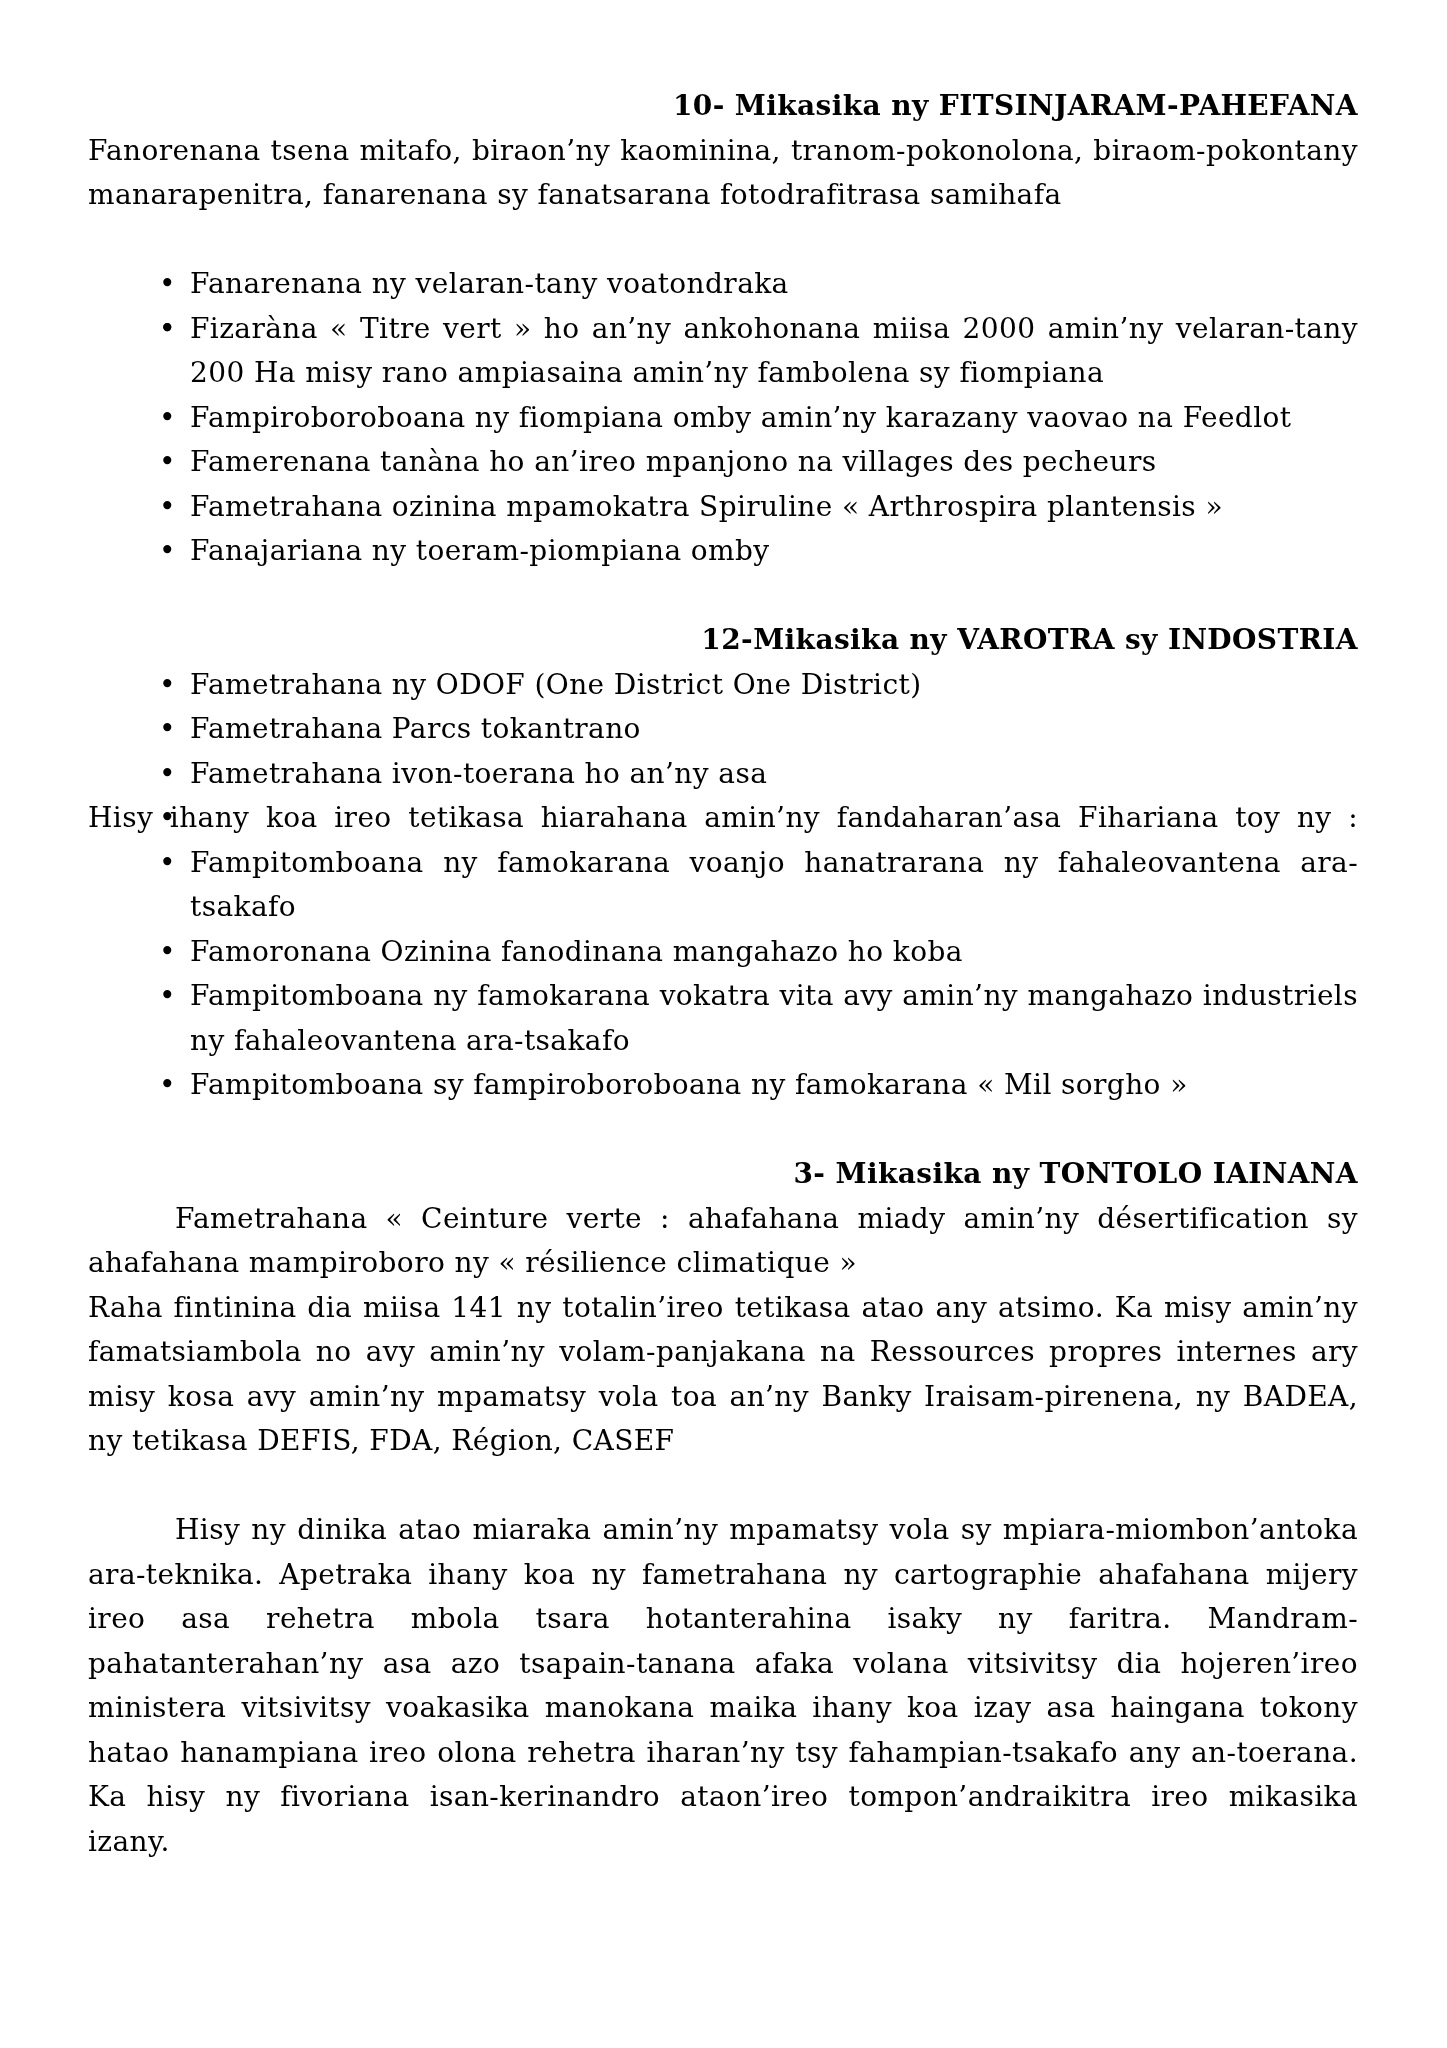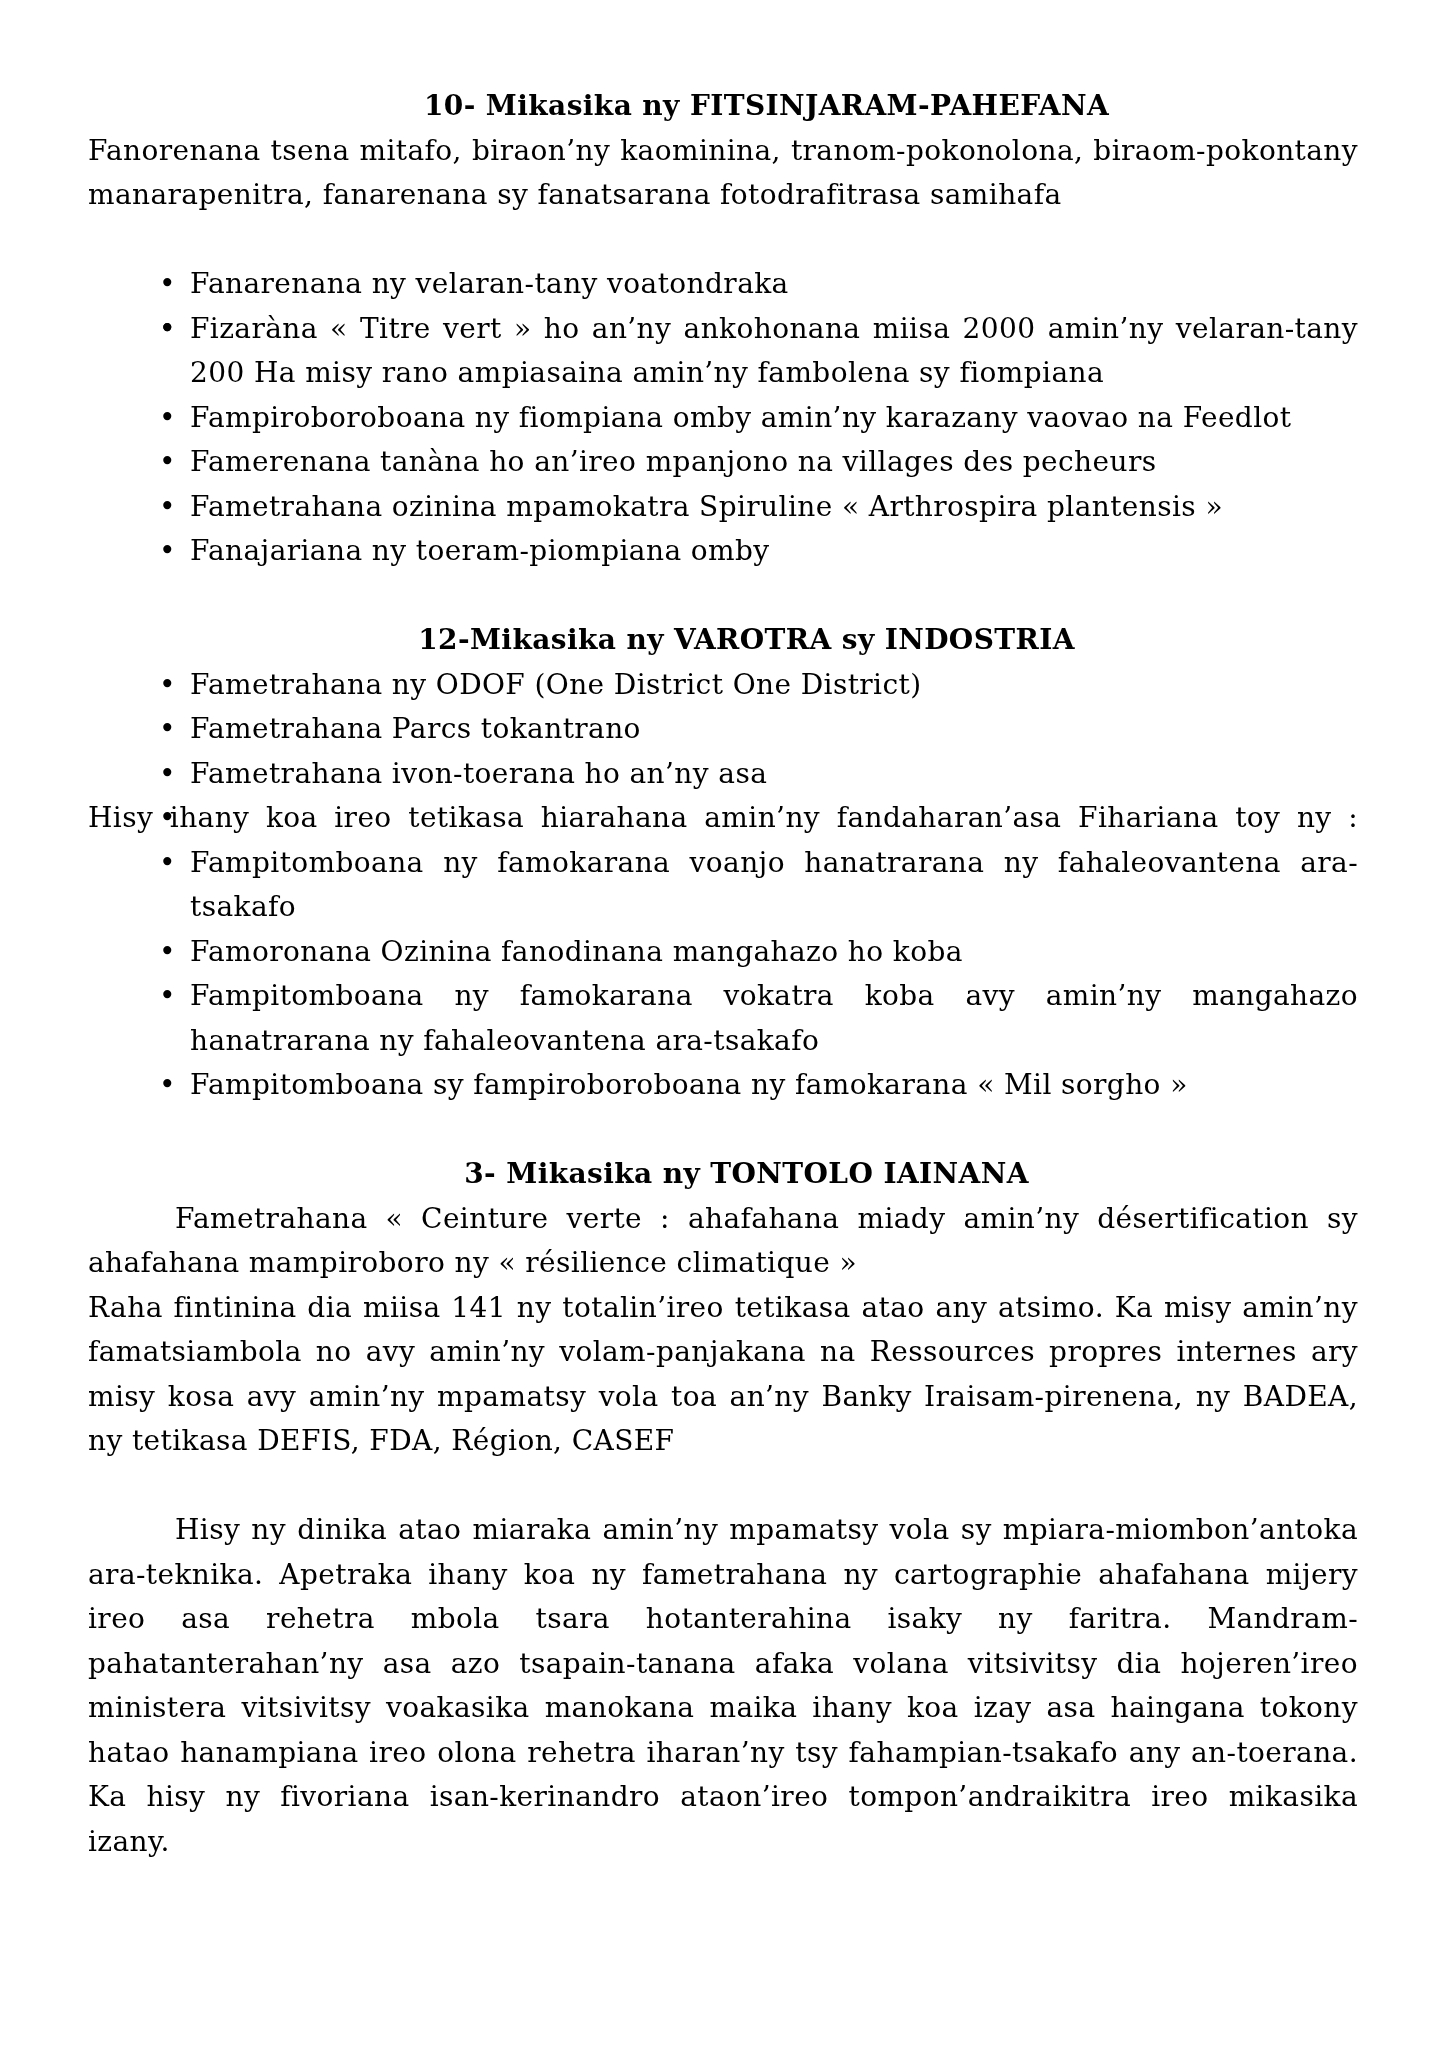--- a/index.html
+++ b/index.html
@@ -16,21 +16,21 @@
     position: absolute;
     left: 88px;
     top: 84px;
     width: 1270px;
     font-size: 28px;
     letter-spacing: 0.4px;
     line-height: 44.5px;
     text-align: justify;
   }
   .doc p { margin: 0; padding: 0; }
-  .heading { font-weight: 700; text-align: center; }
+  .heading { font-weight: 700; text-align: right; }
   .ind-tab { text-indent: 87px; }
   .ind-small { text-indent: 47px; }
   .fill { text-align-last: justify; }
   .blank { height: 44.5px; }
   .bullet { position: relative; padding-left: 102px; }
   .bullet .marker {
     position: absolute;
     left: 71px;
     top: 0;
     text-align: left;
@@ -53,21 +53,21 @@
       <div class="bullet"><span class="marker">•</span><span>Fanajariana ny toeram-piompiana omby</span></div>
       <div class="blank"></div>
       <p class="heading ind-small">12-Mikasika ny VAROTRA sy INDOSTRIA</p>
       <div class="bullet"><span class="marker">•</span><span>Fametrahana ny ODOF (One District One District)</span></div>
       <div class="bullet"><span class="marker">•</span><span>Fametrahana Parcs tokantrano</span></div>
       <div class="bullet"><span class="marker">•</span><span>Fametrahana ivon-toerana ho an’ny asa</span></div>
       <div class="bullet"><span class="marker">•</span></div>
       <p class="para fill">Hisy ihany koa ireo tetikasa hiarahana amin’ny fandaharan’asa Fihariana toy ny :</p>
       <div class="bullet"><span class="marker">•</span><span>Fampitomboana ny famokarana voanjo hanatrarana ny fahaleovantena ara-tsakafo</span></div>
       <div class="bullet"><span class="marker">•</span><span>Famoronana Ozinina fanodinana mangahazo ho koba</span></div>
-      <div class="bullet"><span class="marker">•</span><span>Fampitomboana ny famokarana vokatra koba avy amin’ny mangahazo hanatrarana ny fahaleovantena ara-tsakafo</span></div>
+      <div class="bullet"><span class="marker">•</span><span>Fampitomboana ny famokarana vokatra vita avy amin’ny mangahazo industriels ny fahaleovantena ara-tsakafo</span></div>
       <div class="bullet"><span class="marker">•</span><span>Fampitomboana sy fampiroboroboana ny famokarana « Mil sorgho »</span></div>
       <div class="blank"></div>
       <p class="heading ind-small">3- Mikasika ny TONTOLO IAINANA</p>
       <p class="para ind-tab">Fametrahana « Ceinture verte : ahafahana miady amin’ny désertification sy ahafahana mampiroboro ny « résilience climatique »</p>
       <p class="para">Raha fintinina dia miisa 141 ny totalin’ireo tetikasa atao any atsimo. Ka misy amin’ny famatsiambola no avy amin’ny volam-panjakana na Ressources propres internes ary misy kosa avy amin’ny mpamatsy vola toa an’ny Banky Iraisam-pirenena, ny BADEA, ny tetikasa DEFIS, FDA, Région, CASEF</p>
       <div class="blank"></div>
       <p class="para ind-tab">Hisy ny dinika atao miaraka amin’ny mpamatsy vola sy mpiara-miombon’antoka ara-teknika. Apetraka ihany koa ny fametrahana ny cartographie ahafahana mijery ireo asa rehetra mbola tsara hotanterahina isaky ny faritra. Mandram-pahatanterahan’ny asa azo tsapain-tanana afaka volana vitsivitsy dia hojeren’ireo ministera vitsivitsy voakasika manokana maika ihany koa izay asa haingana tokony hatao hanampiana ireo olona rehetra iharan’ny tsy fahampian-tsakafo any an-toerana. Ka hisy ny fivoriana isan-kerinandro ataon’ireo tompon’andraikitra ireo mikasika izany.</p>
     </div>
 </div>
 

